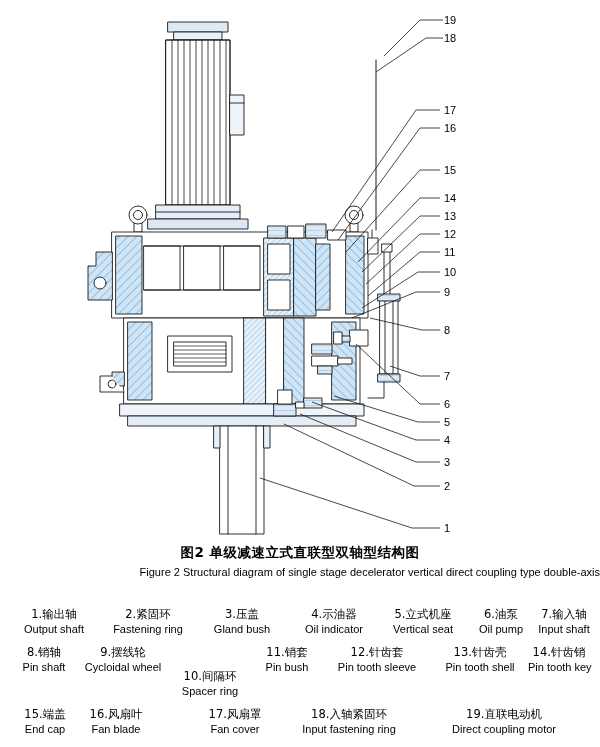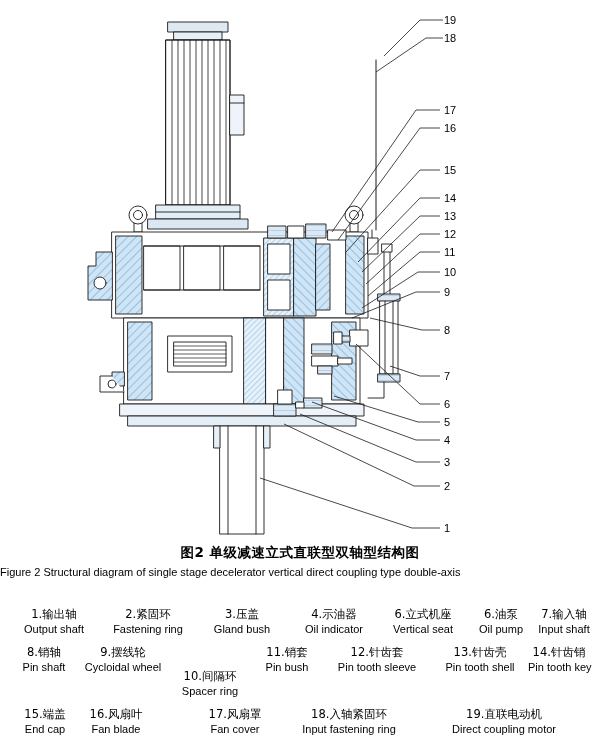--- a/index.html
+++ b/index.html
@@ -41,21 +41,21 @@
     font-size: 13.5px;
     font-weight: bold;
     font-family: "DejaVu Sans", "Liberation Sans", sans-serif;
     letter-spacing: 0.5px;
   }
   .caption-en {
     position: absolute;
     top: 566px;
     left: 0;
     width: 600px;
-    text-align: left;
+    text-align: right;
     font-size: 11px;
     font-family: "Liberation Sans", sans-serif;
   }
   
   #legend {
     position: absolute;
     top: 606px;
     left: 10px;
     width: 580px;
   }
@@ -330,21 +330,21 @@
       </div>
       <div class="legend-item i2">
         <div class="legend-cn">3.压盖</div>
         <div class="legend-en">Gland bush</div>
       </div>
       <div class="legend-item i3">
         <div class="legend-cn">4.示油器</div>
         <div class="legend-en">Oil indicator</div>
       </div>
       <div class="legend-item i4">
-        <div class="legend-cn">6.立式机座</div>
+        <div class="legend-cn">5.立式机座</div>
         <div class="legend-en">Vertical seat</div>
       </div>
       <div class="legend-item i5">
         <div class="legend-cn">6.油泵</div>
         <div class="legend-en">Oil pump</div>
       </div>
       <div class="legend-item i6">
         <div class="legend-cn">7.输入轴</div>
         <div class="legend-en">Input shaft</div>
       </div>

